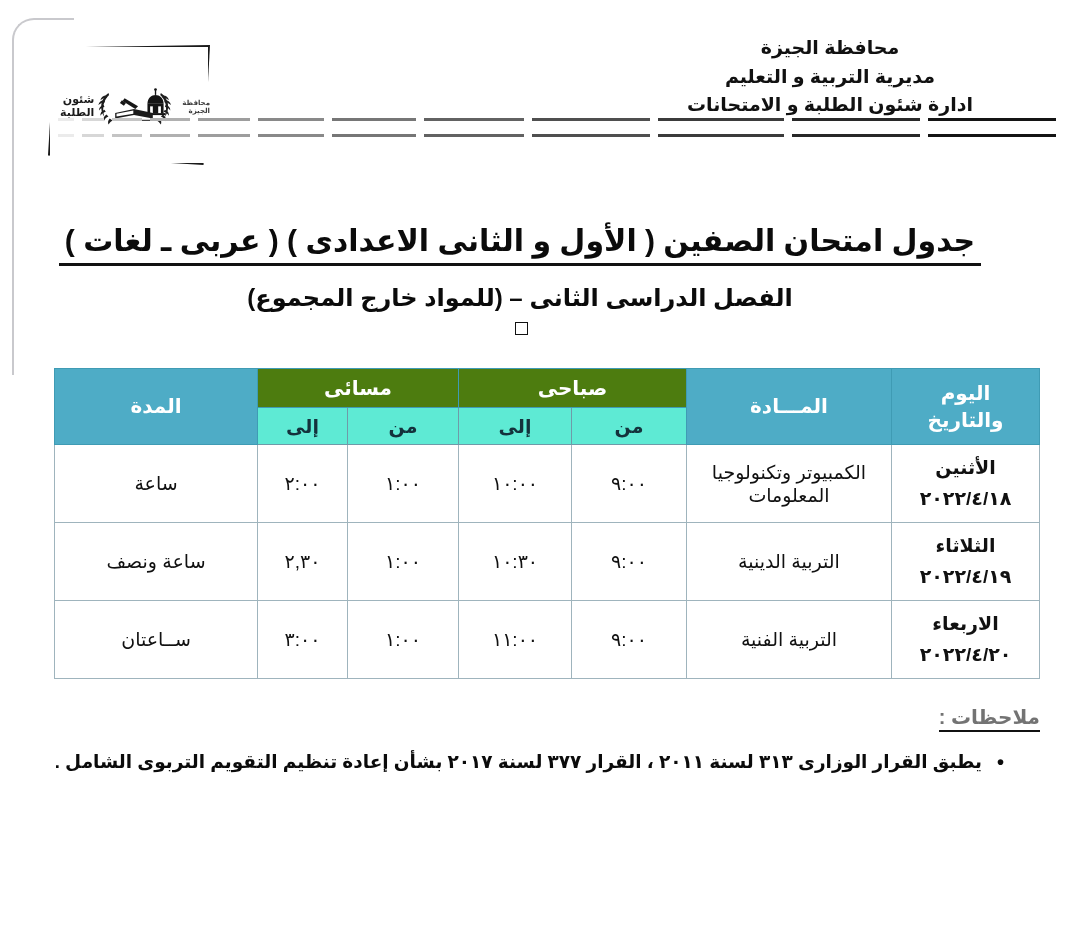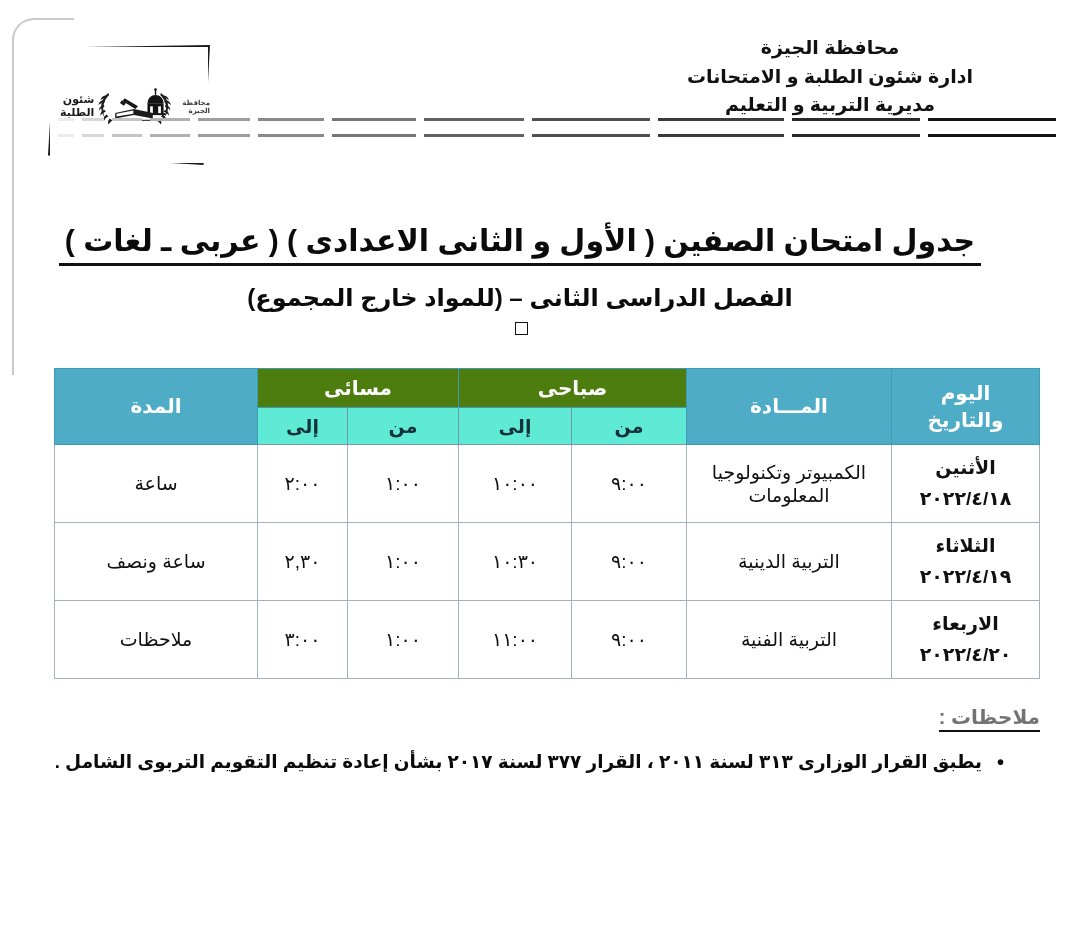--- a/index.html
+++ b/index.html
@@ -317,22 +317,22 @@
         </g>
 
         <rect x="36" y="54" width="46" height="1.6" fill="#2a2a2a"></rect>
       </svg>
       <div class="logo-bottom-text">شئون الطلبة</div>
     </div>
   </div>
 
   <div class="header-text">
     <div class="hline">محافظة الجيزة</div>
+    <div class="hline">مديرية التربية و التعليم</div>
     <div class="hline">ادارة شئون الطلبة و الامتحانات</div>
-    <div class="hline">مديرية التربية و التعليم</div>
   </div>
 
   <div class="rule-bar" id="ruleBar">
       <div class="rule-seg" style="right: 0px; width: 128px; color: rgb(20, 20, 20);"></div>
       <div class="rule-seg" style="right: 136px; width: 128px; color: rgb(40, 40, 40);"></div>
       <div class="rule-seg" style="right: 272px; width: 126px; color: rgb(59, 59, 59);"></div>
       <div class="rule-seg" style="right: 406px; width: 118px; color: rgb(79, 79, 79);"></div>
       <div class="rule-seg" style="right: 532px; width: 100px; color: rgb(98, 98, 98);"></div>
       <div class="rule-seg" style="right: 640px; width: 84px; color: rgb(118, 118, 118);"></div>
       <div class="rule-seg" style="right: 732px; width: 66px; color: rgb(137, 137, 137);"></div>
@@ -409,21 +409,21 @@
       <tr>
         <td class="day-cell">
           <div>الاربعاء</div>
           <div>٢٠٢٢/٤/٢٠</div>
         </td>
         <td class="subject-cell">التربية الفنية</td>
         <td class="time-cell">٩:٠٠</td>
         <td class="time-cell">١١:٠٠</td>
         <td class="time-cell">١:٠٠</td>
         <td class="time-cell">٣:٠٠</td>
-        <td class="dur-cell">ملاحظات</td>
+        <td class="dur-cell">ســاعتان</td>
       </tr>
     </tbody>
   </table>
 </div>
 
 <div class="notes">
   <div class="notes-title"><span>ملاحظات :</span></div>
   <ul class="notes-list">
     <li>يطبق القرار الوزارى ٣١٣ لسنة ٢٠١١ ، القرار ٣٧٧ لسنة ٢٠١٧ بشأن إعادة تنظيم التقويم التربوى الشامل .</li>
   </ul>

